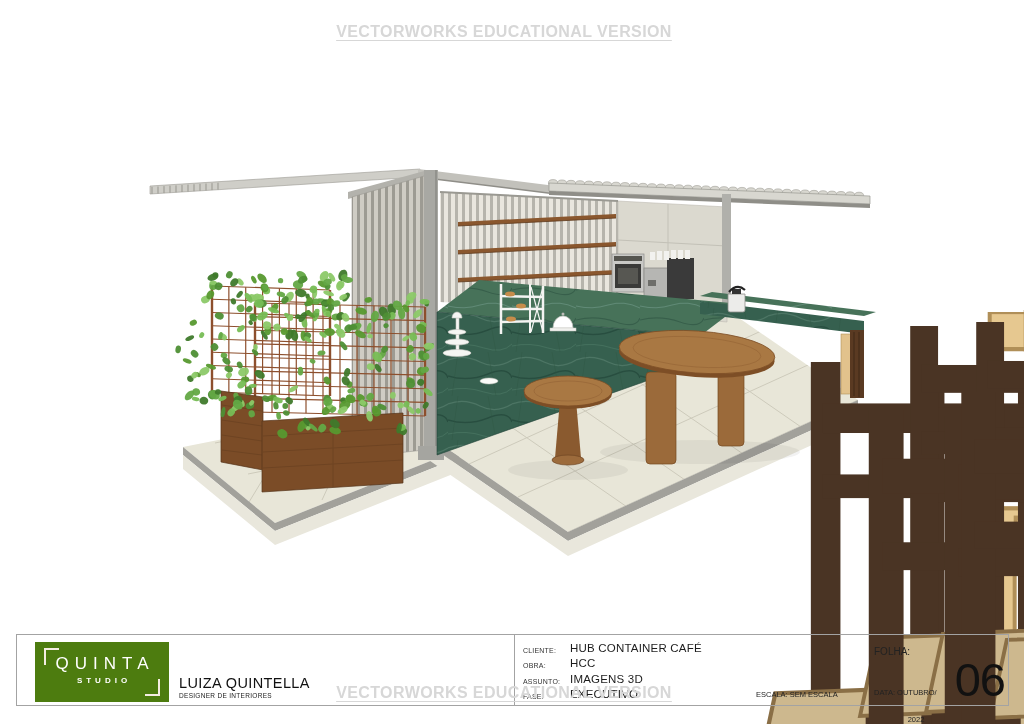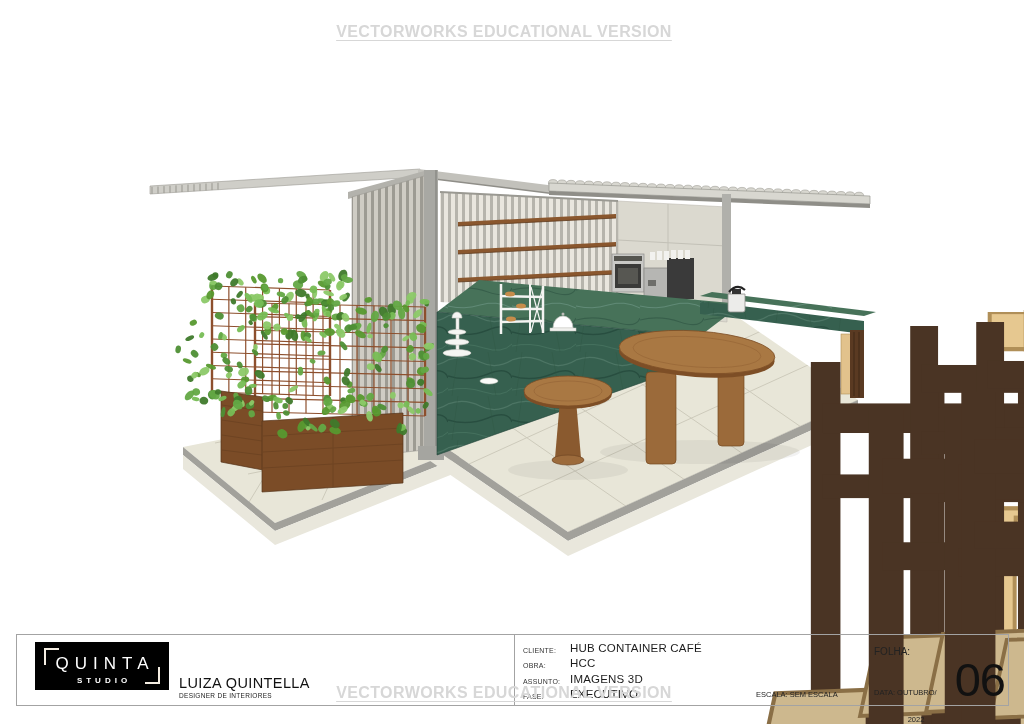--- a/index.html
+++ b/index.html
@@ -10,21 +10,21 @@
       font-weight:700;font-size:16px;letter-spacing:.4px;z-index:2;
       text-decoration:underline;text-underline-offset:3px;}
   .wm.top{top:23px;}
   .wm.bottom{top:684px;}
   
   .render{position:absolute;left:0;top:0;z-index:1;}
   
   .tb{position:absolute;left:16px;top:634px;width:991px;height:70px;
       border:1px solid #a3a3a3;z-index:1;background:transparent;}
   .tb .divider{position:absolute;left:497px;top:0;bottom:0;width:1px;background:#a3a3a3;z-index:3;}
-  .logo{position:absolute;left:18px;top:7px;width:134px;height:48px;background:#000000;
+  .logo{position:absolute;left:18px;top:7px;width:134px;height:60px;background:#4d7c0f;
         z-index:3;color:#fff;text-align:center;}
   .logo .brand{margin-top:12px;font-size:17px;letter-spacing:6px;font-weight:400;padding-left:6px;}
   .logo .sub{margin-top:2px;font-size:8px;font-weight:700;letter-spacing:4px;padding-left:4px;}
   .bracket{position:absolute;width:13px;height:15px;}
   .bracket.tl{left:9px;top:6px;border-left:2px solid #f4ede2;border-top:2px solid #f4ede2;}
   .bracket.br{right:9px;bottom:6px;border-right:2px solid #f4ede2;border-bottom:2px solid #f4ede2;}
   .designer{position:absolute;left:162px;top:40px;z-index:3;color:#111;}
   .designer .name{font-size:14.5px;letter-spacing:.4px;}
   .designer .role{font-size:6.5px;letter-spacing:.3px;margin-top:1px;color:#222;}
   .fields{position:absolute;left:506px;top:4px;z-index:3;}

